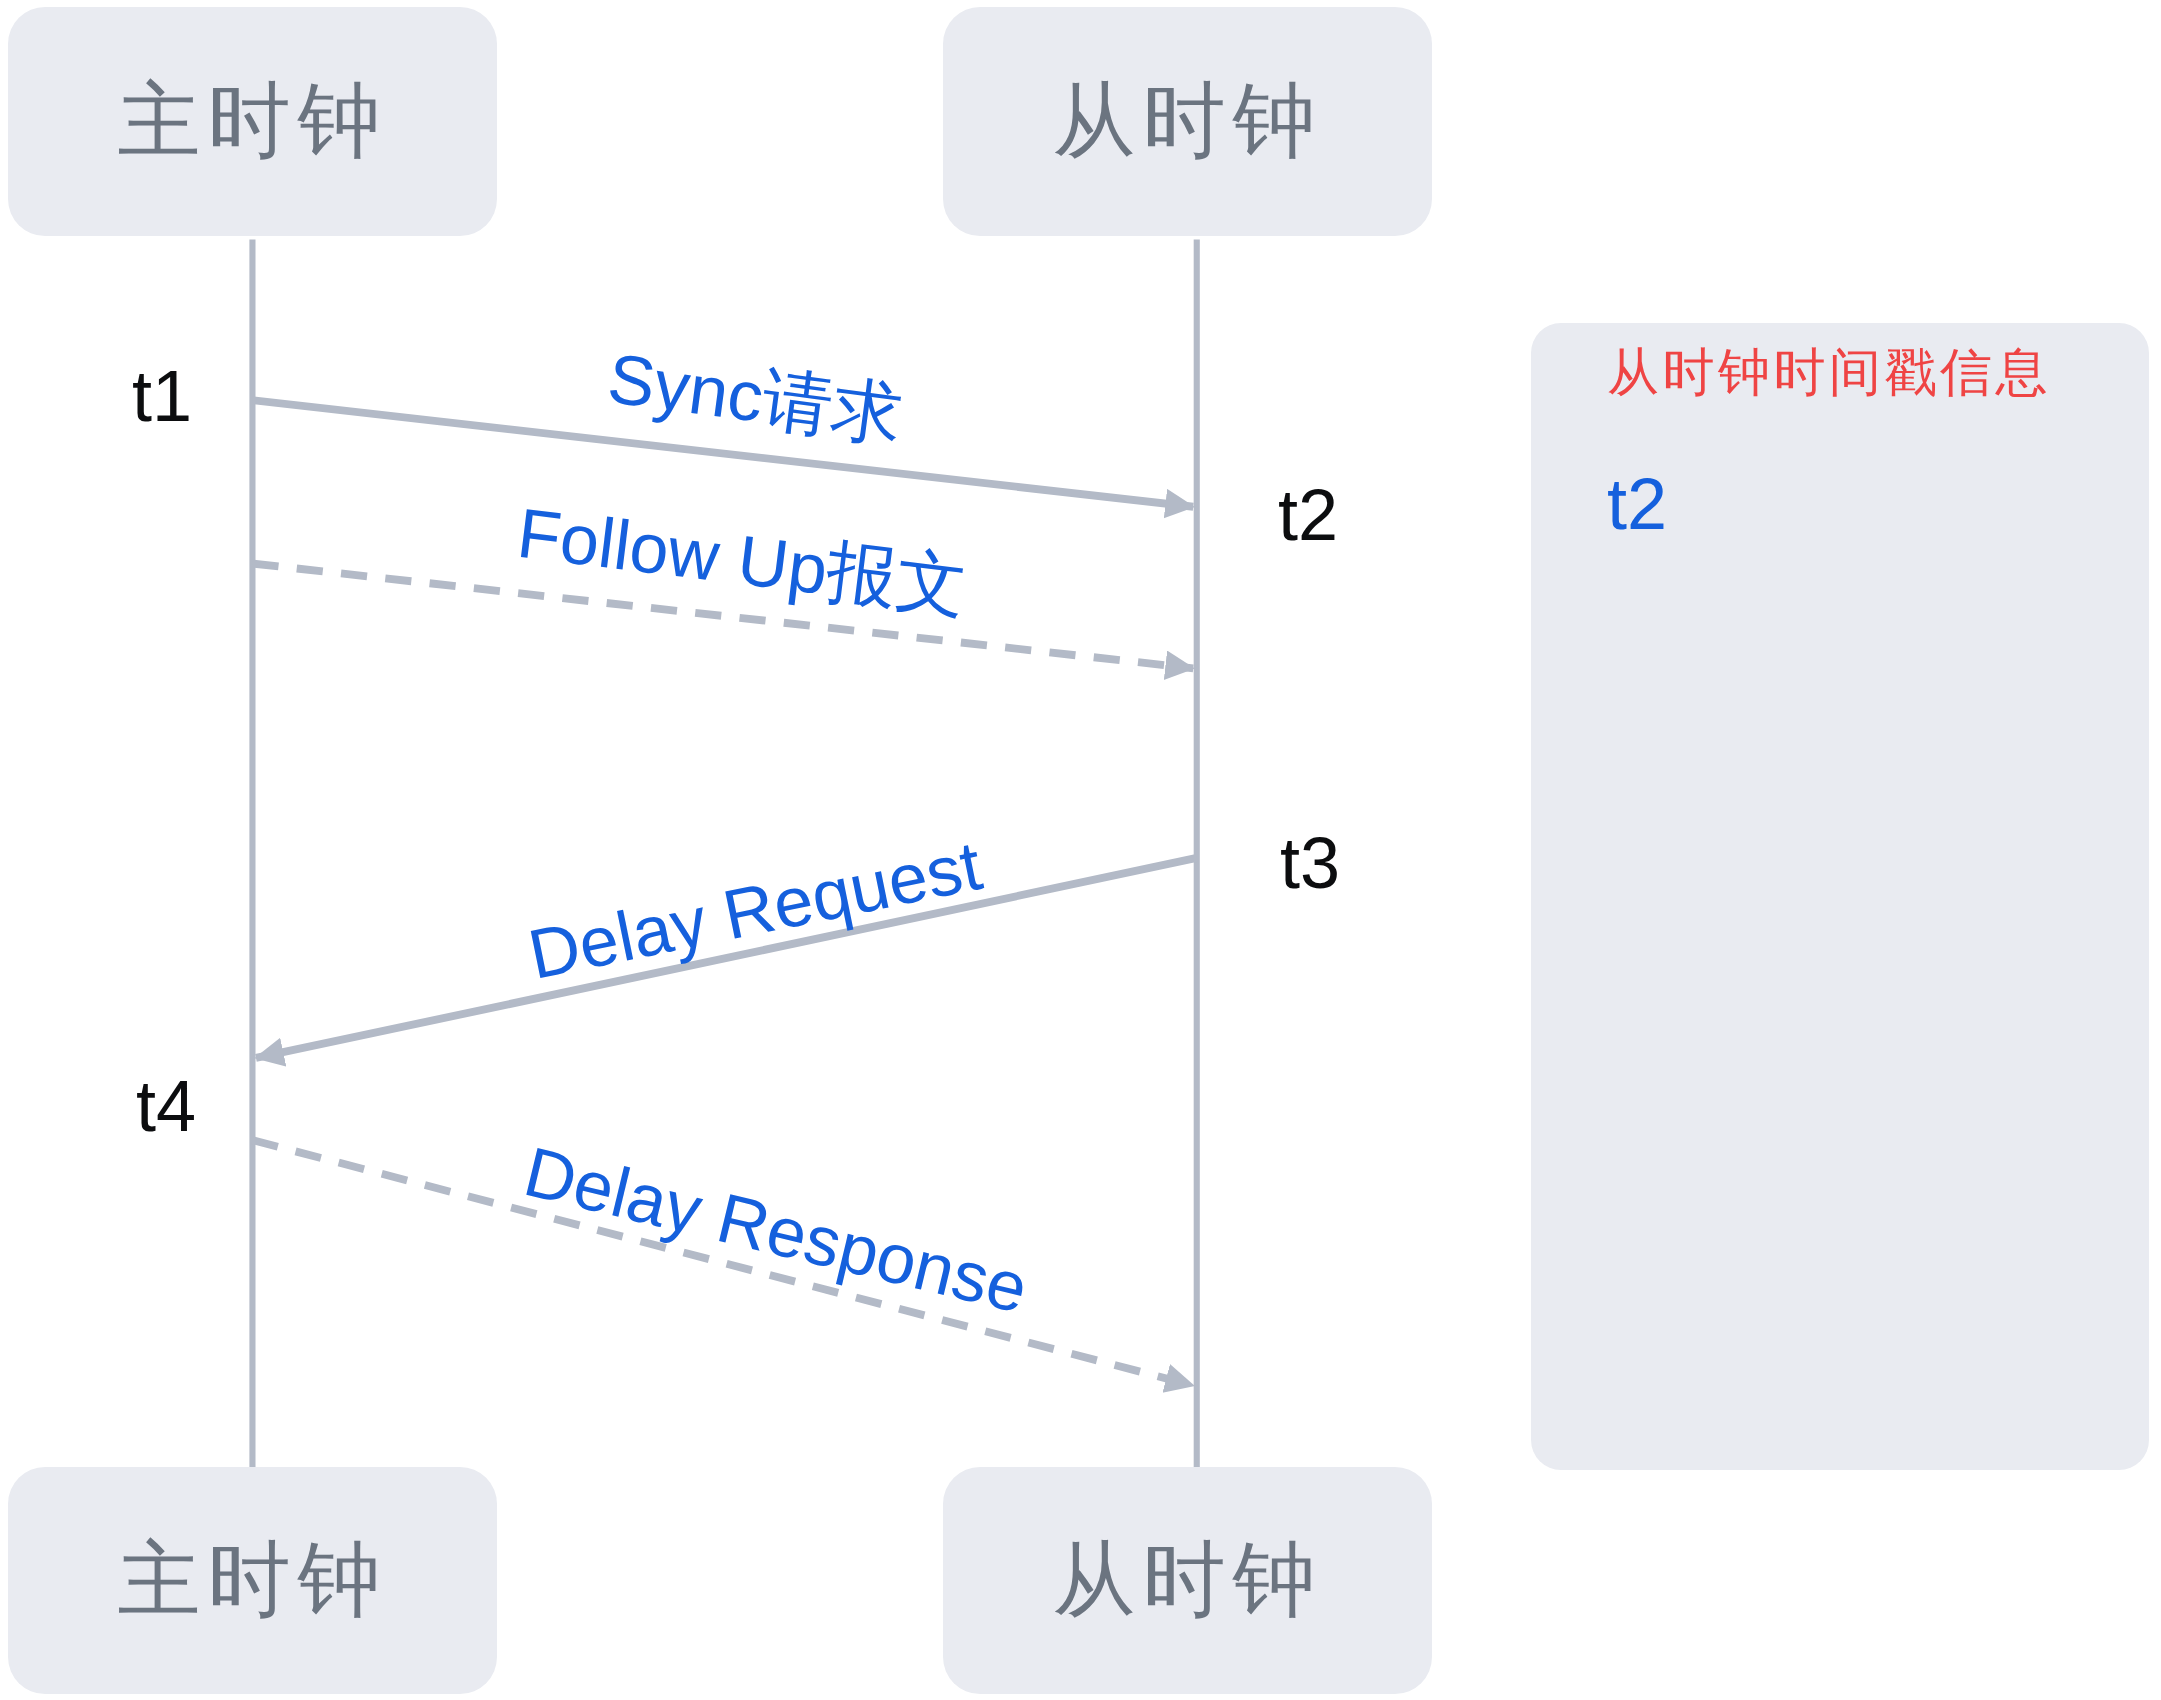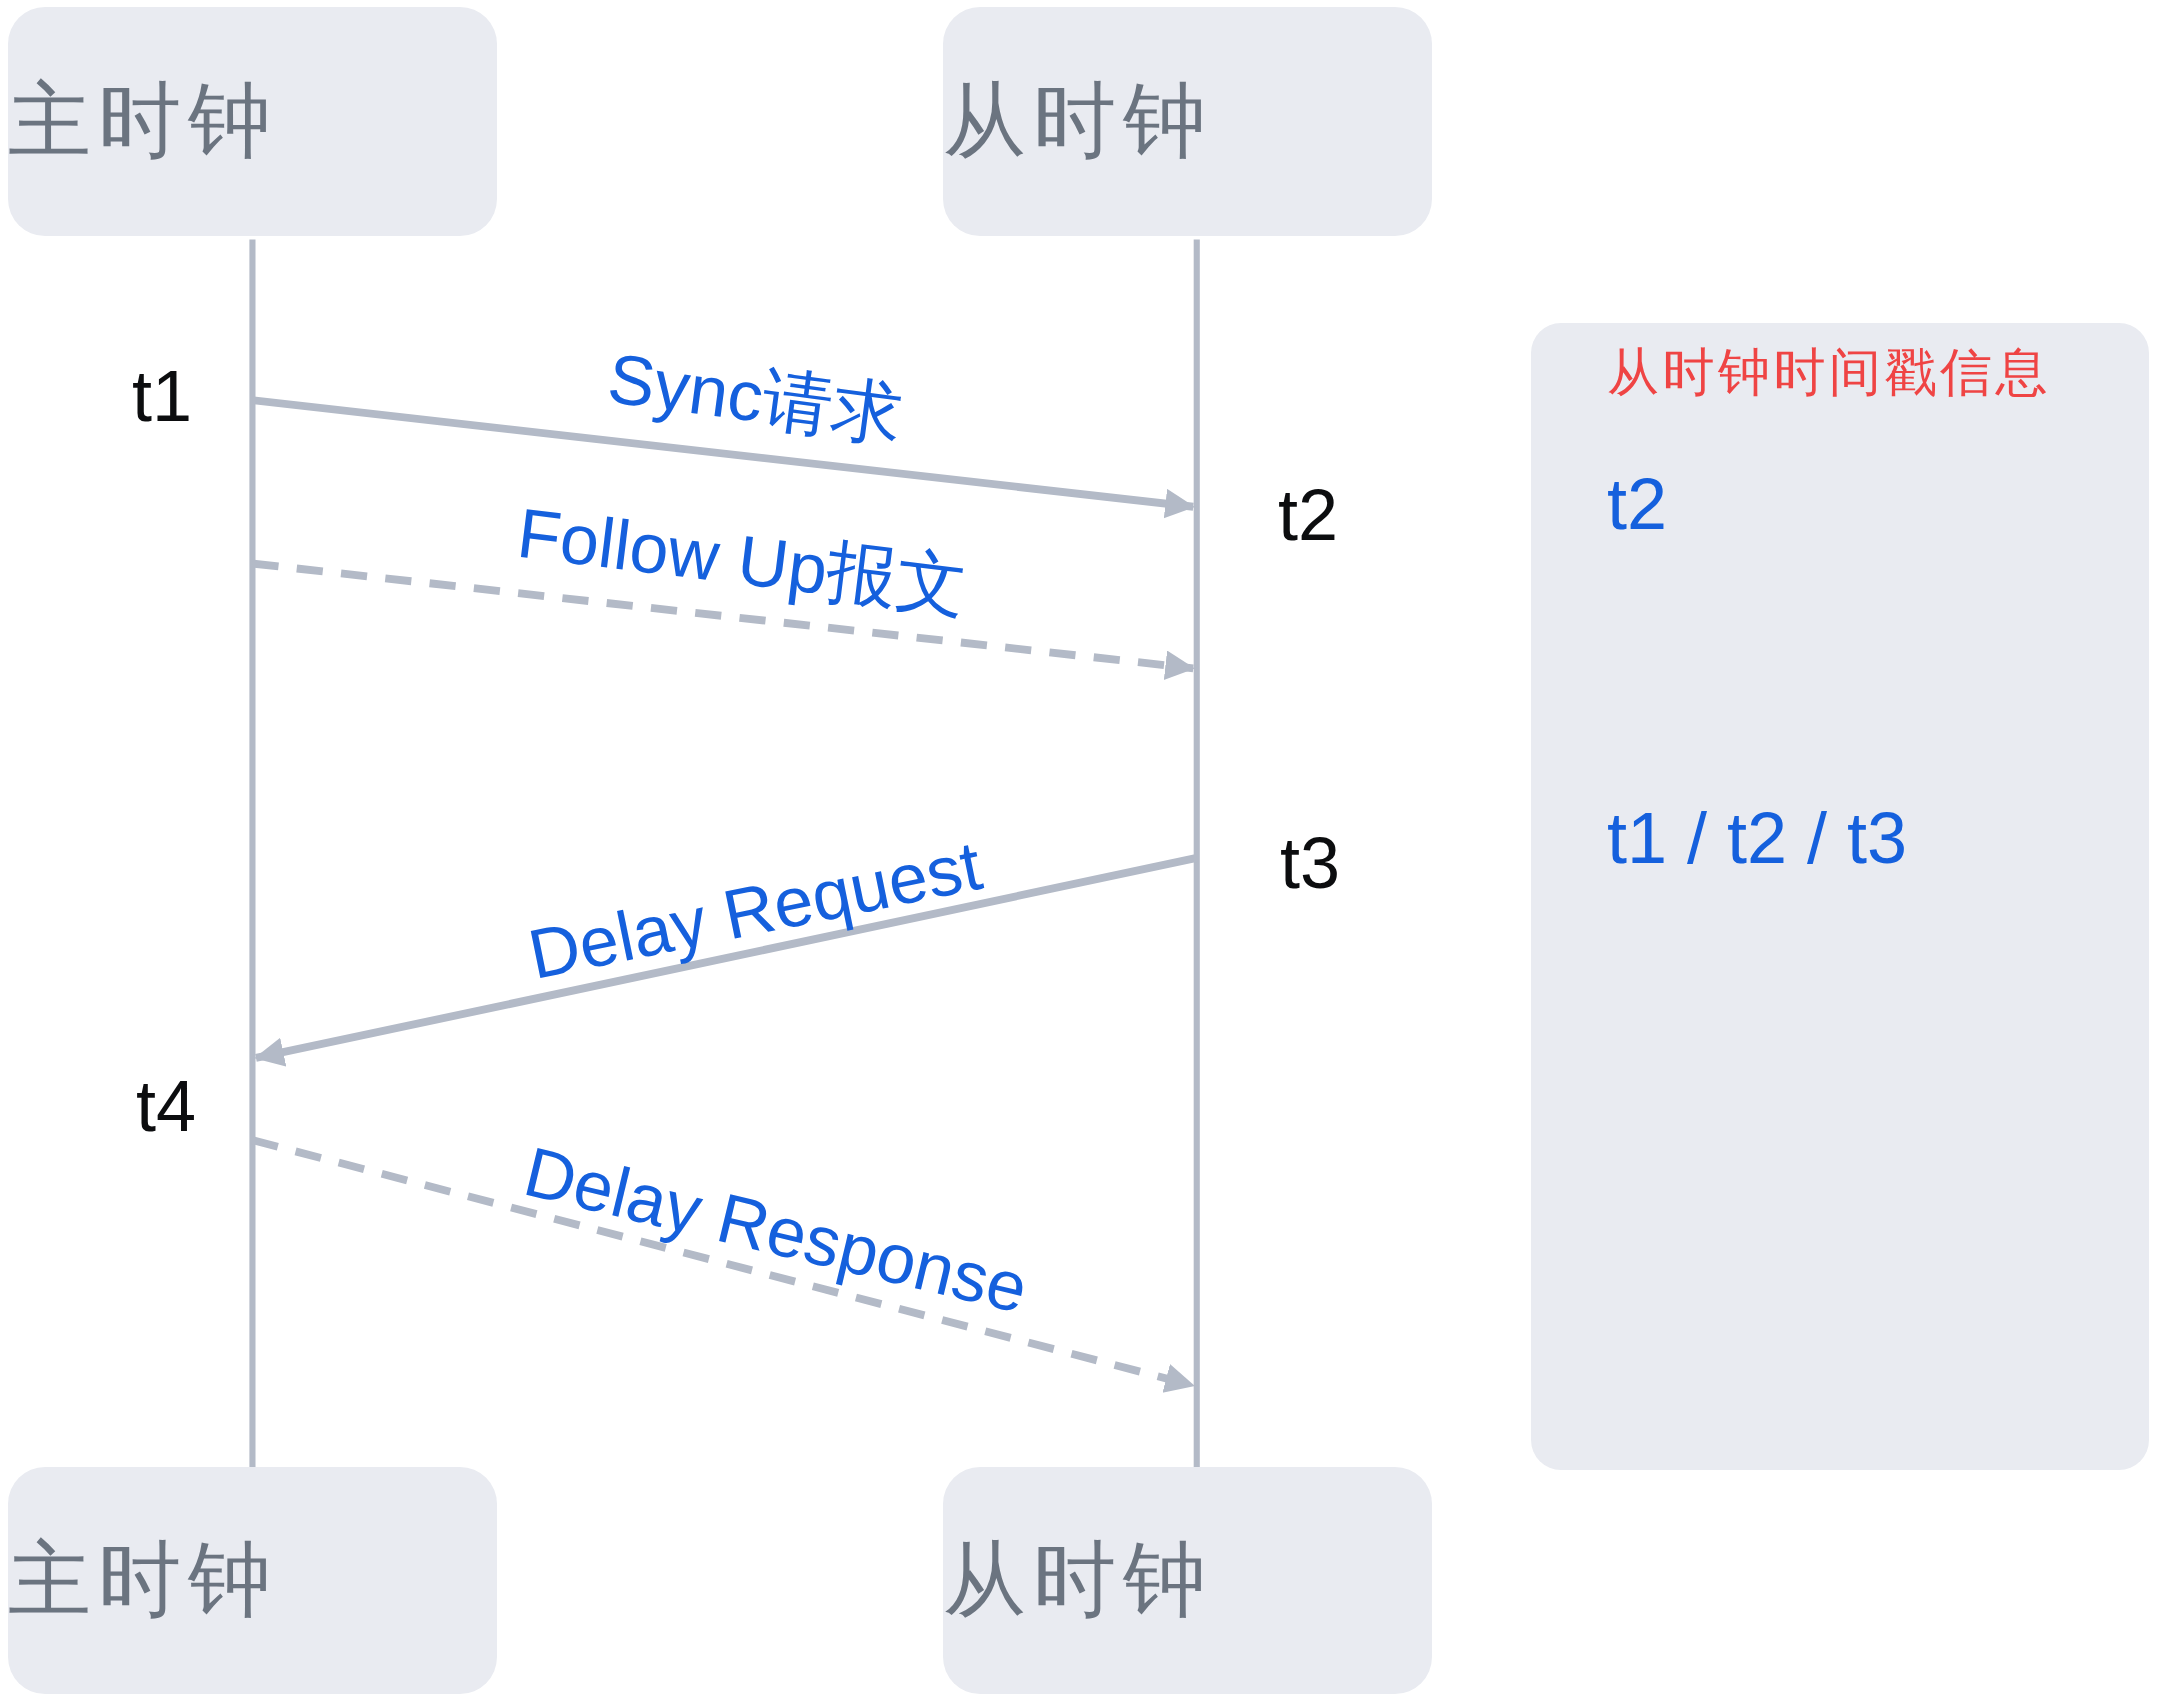--- a/index.html
+++ b/index.html
@@ -17,21 +17,21 @@
     width: 2162px; height: 1701px;
   }
   .actor-box {
     position: absolute;
     width: 489px;
     height: 229px;
     background: #e9ebf1;
     border-radius: 37px;
     display: flex;
     align-items: center;
-    justify-content: flex-start;
+    justify-content: center;
     color: #6b7480;
     font-size: 83px;
     letter-spacing: 7px;
     font-weight: 400;
   }
   .ts-label {
     position: absolute;
     transform: translate(-50%, -50%);
     color: #0c0d0f;
     font-size: 72px;
@@ -122,16 +122,15 @@
   <div class="ts-label" style="left:166px; top:1106px;">t4</div>
 
   <div class="msg-label" style="left:755px; top:398px; transform:translate(-50%,-50%) rotate(7.5deg);">Sync请求</div>
   <div class="msg-label" style="left:742px; top:561px; transform:translate(-50%,-50%) rotate(7deg);">Follow Up报文</div>
   <div class="msg-label" style="left:755px; top:910px; transform:translate(-50%,-50%) rotate(-11.5deg);">Delay Request</div>
   <div class="msg-label" style="left:776px; top:1230px; transform:translate(-50%,-50%) rotate(13.5deg);">Delay Response</div>
 
   <div class="panel"></div>
   <div class="panel-title">从时钟时间戳信息</div>
   <div class="panel-row row-t2">t2</div>
-  <div class="panel-row row-t1t2t3">t1 / t2 / t3</div>
 
 </div>
 
 
 </body></html>

